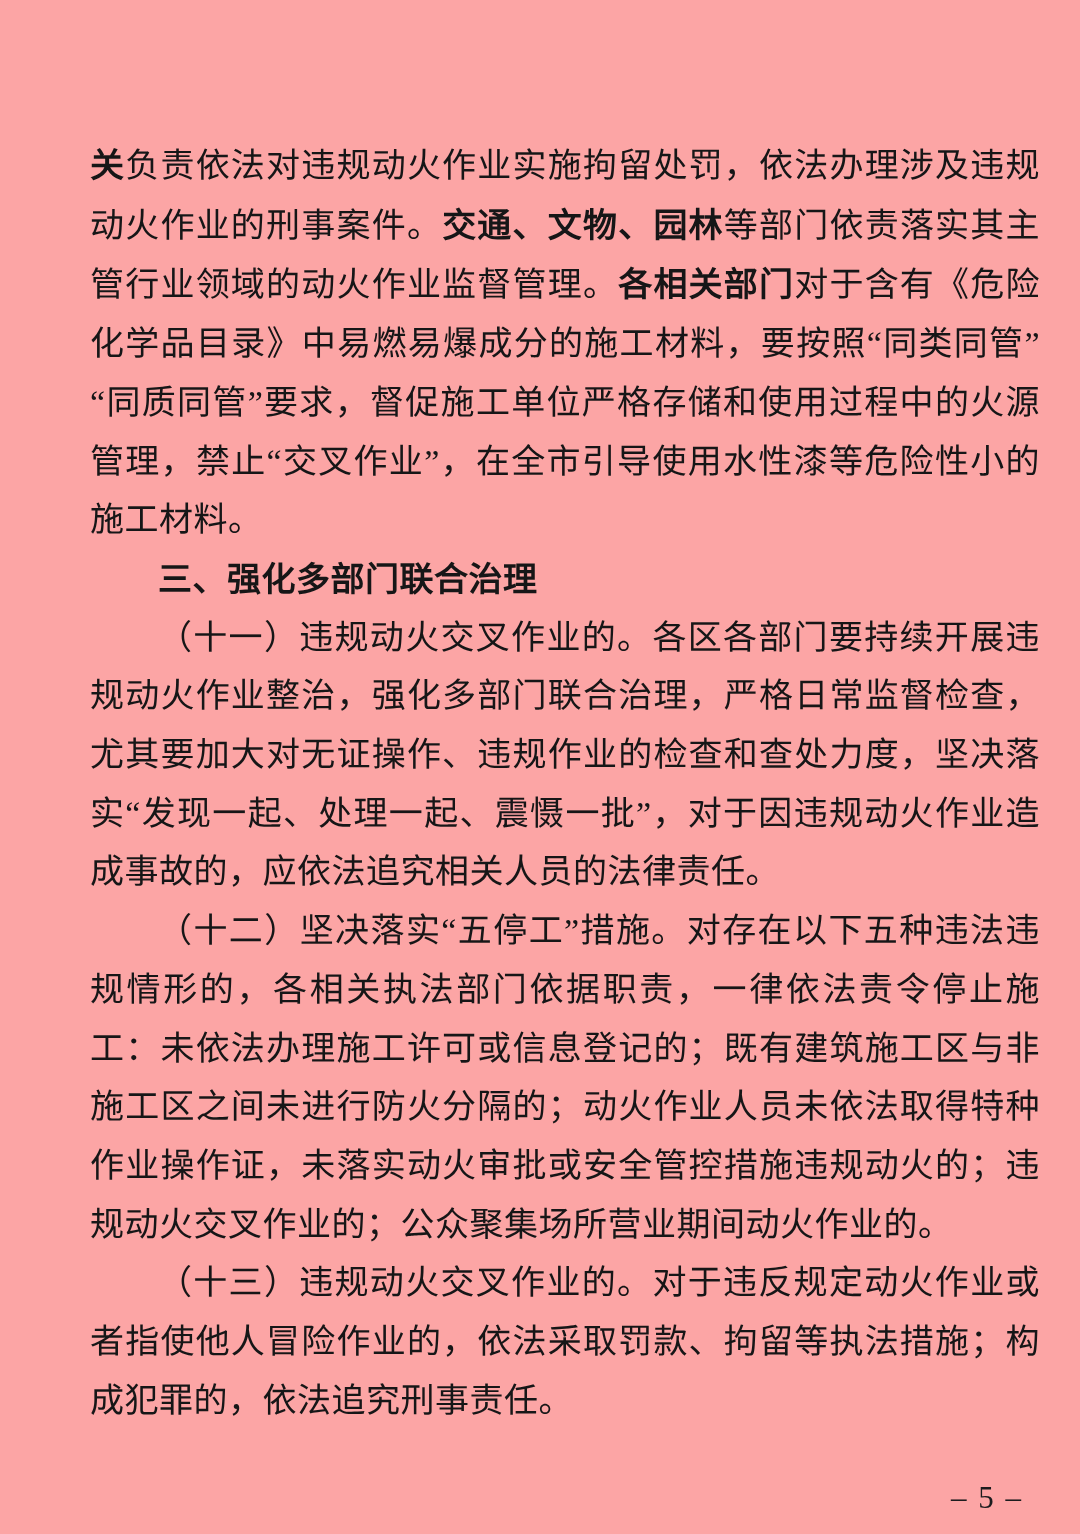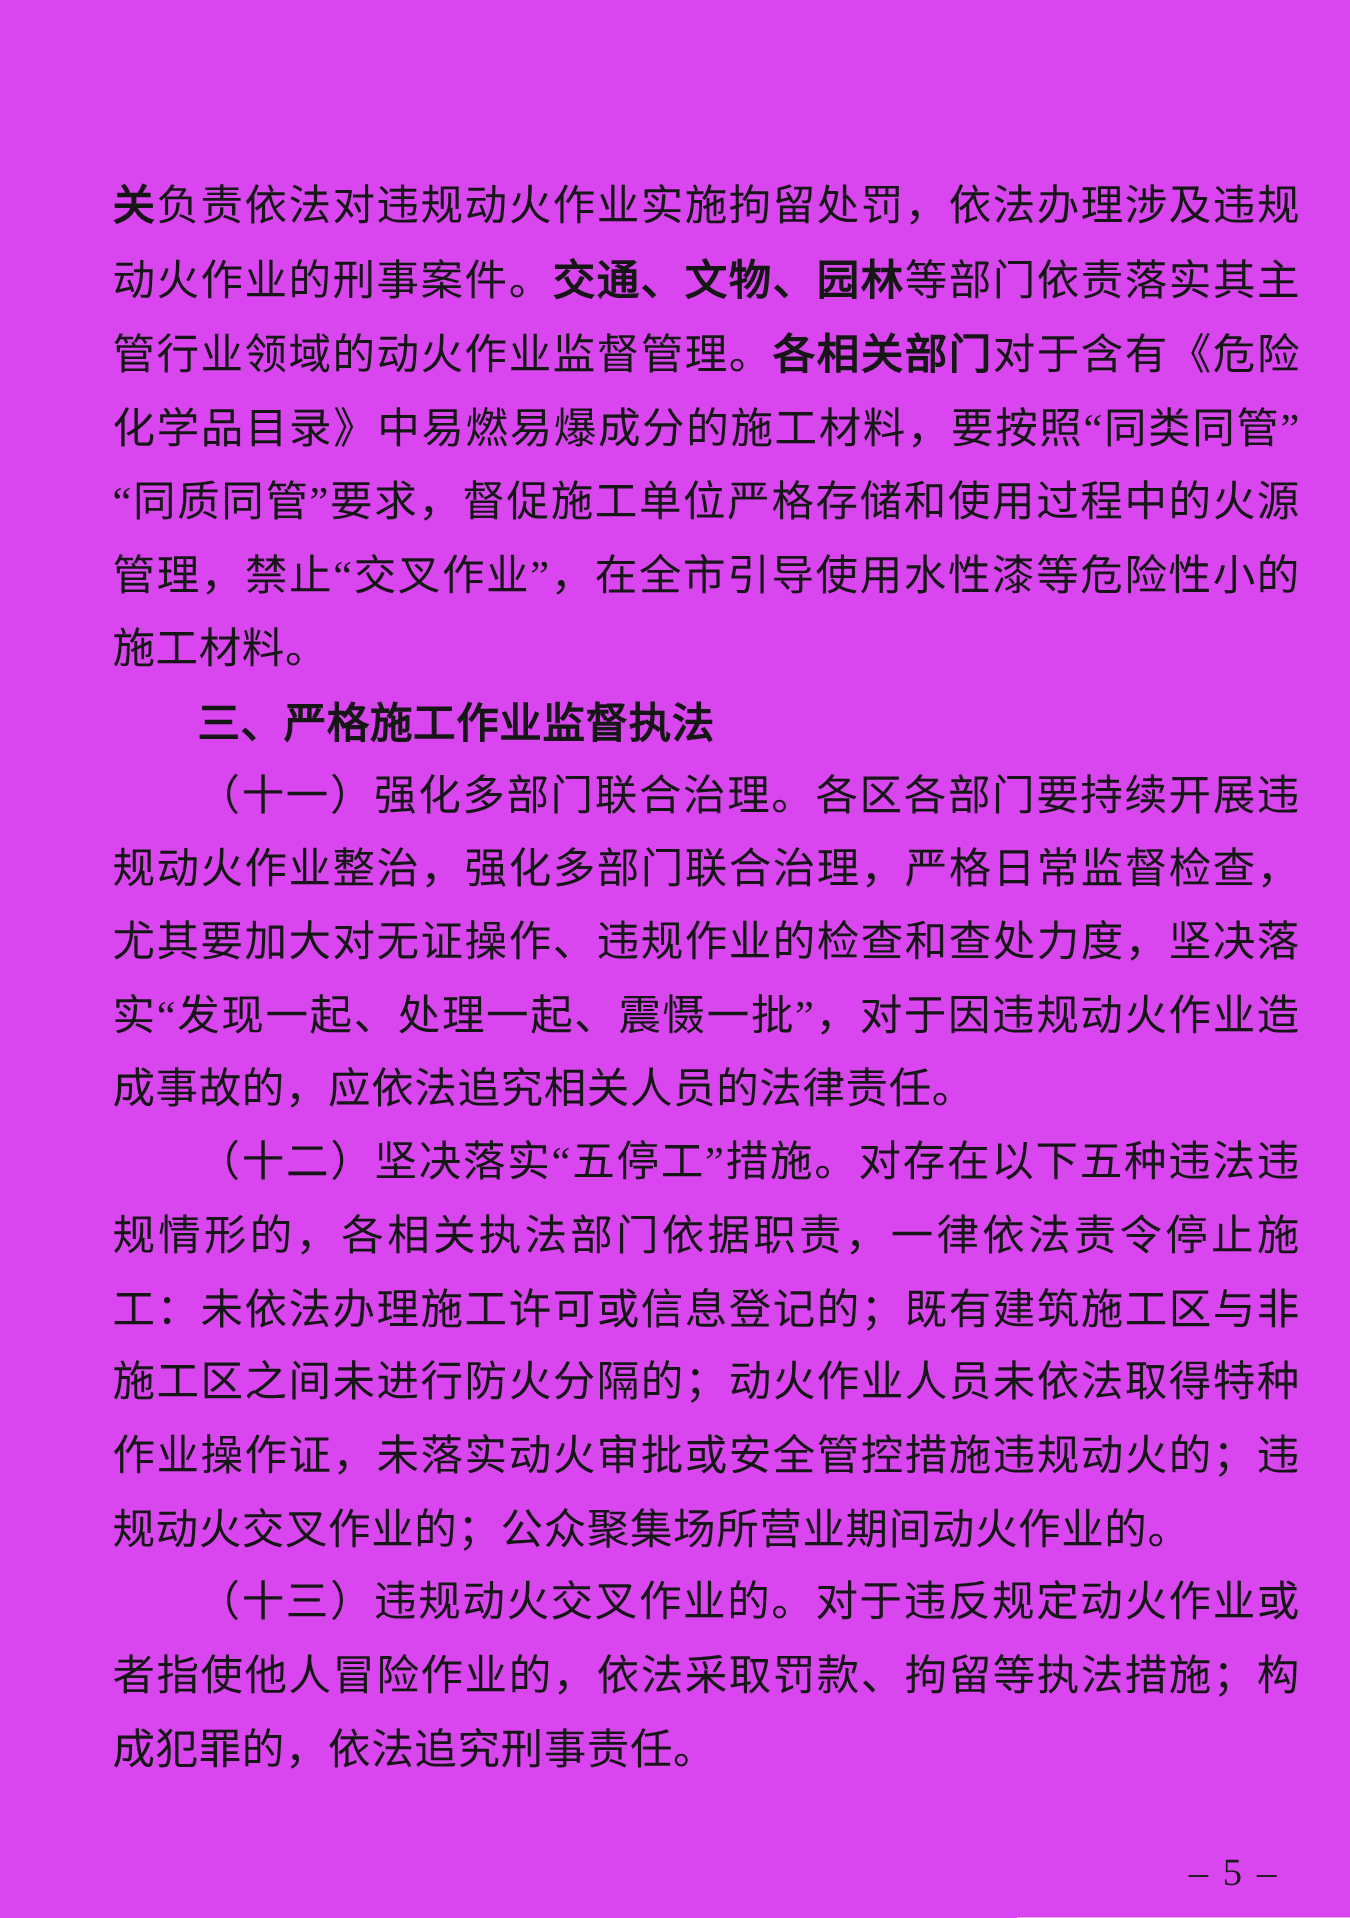--- a/index.html
+++ b/index.html
@@ -4,21 +4,21 @@
 <style>
   html, body {
     margin: 0;
     padding: 0;
     background: #ffffff;
   }
   .page {
     position: relative;
     width: 1080px;
     height: 1534px;
-    background: #d946ef;
+    background: #fca5a5;
     overflow: hidden;
     font-family: "Liberation Serif", serif;
   }
   .content {
     position: absolute;
     left: 90px;
     top: 136px;
     width: 950px;
     font-size: 34px;
     line-height: 58.7px;
@@ -59,19 +59,19 @@
     font-family: "Liberation Serif", serif;
     letter-spacing: 2px;
   }
 </style>
 </head>
 <body>
 
 <div class="page">
   <main class="content">
       <p class="para"><span class="seg seg-bold">关</span><span class="seg seg-normal">负责依法对违规动火作业实施拘留处罚，依法办理涉及违规动火作业的刑事案件。</span><span class="seg seg-bold">交通、文物、园林</span><span class="seg seg-normal">等部门依责落实其主管行业领域的动火作业监督管理。</span><span class="seg seg-bold">各相关部门</span><span class="seg seg-normal">对于含有《危险化学品目录》中易燃易爆成分的施工材料，要按照“同类同管”“同质同管”要求，督促施工单位严格存储和使用过程中的火源管理，禁止“交叉作业”，在全市引导使用水性漆等危险性小的施工材料。</span></p>
-      <p class="para heading indent2"><span class="seg seg-bold">三、严格施工作业监督执法</span></p>
-      <p class="para indent2"><span class="seg seg-kai">（十一）强化多部门联合治理。</span><span class="seg seg-normal">各区各部门要持续开展违规动火作业整治，强化多部门联合治理，严格日常监督检查，尤其要加大对无证操作、违规作业的检查和查处力度，坚决落实“发现一起、处理一起、震慑一批”，对于因违规动火作业造成事故的，应依法追究相关人员的法律责任。</span></p>
+      <p class="para heading indent2"><span class="seg seg-bold">三、强化多部门联合治理</span></p>
+      <p class="para indent2"><span class="seg seg-kai">（十一）违规动火交叉作业的。</span><span class="seg seg-normal">各区各部门要持续开展违规动火作业整治，强化多部门联合治理，严格日常监督检查，尤其要加大对无证操作、违规作业的检查和查处力度，坚决落实“发现一起、处理一起、震慑一批”，对于因违规动火作业造成事故的，应依法追究相关人员的法律责任。</span></p>
       <p class="para indent2"><span class="seg seg-kai">（十二）坚决落实“五停工”措施。</span><span class="seg seg-normal">对存在以下五种违法违规情形的，各相关执法部门依据职责，一律依法责令停止施工：未依法办理施工许可或信息登记的；既有建筑施工区与非施工区之间未进行防火分隔的；动火作业人员未依法取得特种作业操作证，未落实动火审批或安全管控措施违规动火的；违规动火交叉作业的；公众聚集场所营业期间动火作业的。</span></p>
       <p class="para indent2"><span class="seg seg-kai">（十三）违规动火交叉作业的。</span><span class="seg seg-normal">对于违反规定动火作业或者指使他人冒险作业的，依法采取罚款、拘留等执法措施；构成犯罪的，依法追究刑事责任。</span></p>
     </main>
   <div class="page-number">– 5 –</div>
 </div>
 
 </body></html>

